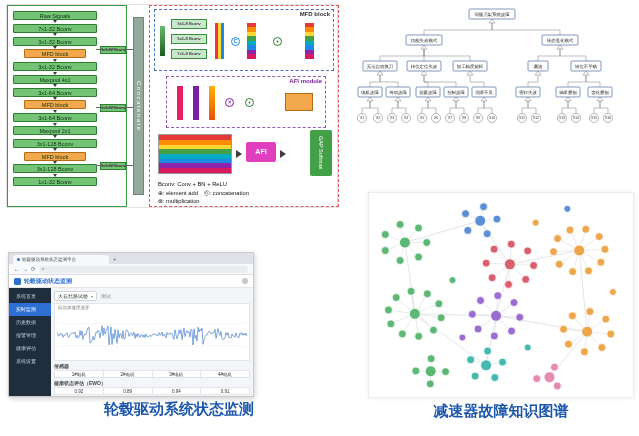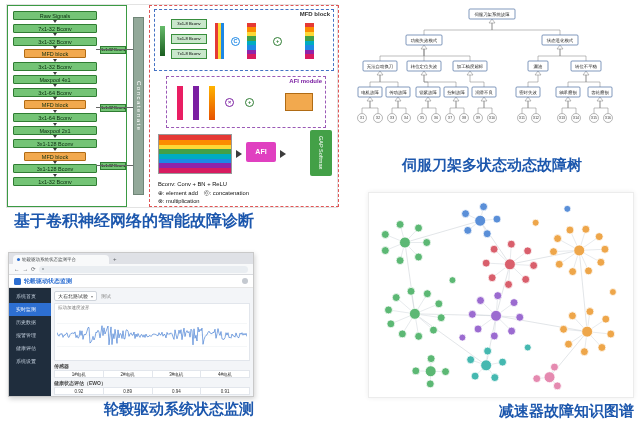--- a/index.html
+++ b/index.html
@@ -4,21 +4,21 @@
 <style>
   * { margin:0; padding:0; box-sizing:border-box; }
   body { background:#fff; }
   .canvas { position:relative; width:639px; height:436px; background:#fff; overflow:hidden;
             font-family:"Liberation Sans","DejaVu Sans",sans-serif; }
 
   .caption { position:absolute; font-weight:bold; color:#1c57ad; }
   .cap-cnn   { left:14px;  top:211px; font-size:16px; }
   .cap-tree  { left:352px; top:156px; width:280px; text-align:center; font-size:15px; }
   .cap-dash  { left:8px;   top:400px; width:246px; text-align:right; font-size:15px; }
-  .cap-graph { left:368px; top:402px; width:266px; text-align:right; font-size:15px; }
+  .cap-graph { left:368px; top:402px; width:266px; text-align:center; font-size:15px; }
 
   
   .q-cnn { position:absolute; left:6px; top:4px; width:332px; height:204px; border:1px solid #e3e3e3; background:#fff; }
   .green-panel { position:absolute; left:0; top:0; width:120px; height:202px; border:1px solid #3b9a43; }
   .chain { position:absolute; left:5px; top:5px; width:84px; display:flex; flex-direction:column; align-items:center; }
   .cbox { width:84px; height:9px; font-size:5.5px; line-height:8px; text-align:center; border:1px solid #2f7d32;
           background:#74c476; color:#0b2e10; border-radius:1px; overflow:hidden; white-space:nowrap; }
   .cbox.orange { width:62px; background:#f2a94e; border-color:#b06b14; }
   .arr { width:0; height:0; border-left:2.5px solid transparent; border-right:2.5px solid transparent;
          border-top:3.5px solid #3c3c3c; margin:0.4px 0; }
@@ -184,21 +184,20 @@
       <div class="tri t2"></div>
       <div class="gap-box">GAP Softmax</div>
 
       <div class="legend">
         <div>Bconv: Conv + BN + ReLU</div>
         <div>⊕: element add　ⓒ: concatenation</div>
         <div>⊗: multiplication</div>
       </div>
     </div>
   </section>
-  <div class="caption cap-cnn">基于卷积神经网络的智能故障诊断</div>
 
   <svg id="tree-svg" viewBox="0 0 280 148">
       <path d="M140 17 V24 H72 V29" fill="none" stroke="#7a7a7a" stroke-width="0.5"></path>
       <path d="M140 17 V24 H208 V29" fill="none" stroke="#7a7a7a" stroke-width="0.5"></path>
       <path d="M72 43 V50 H28 V55" fill="none" stroke="#7a7a7a" stroke-width="0.5"></path>
       <path d="M72 43 V50 H72 V55" fill="none" stroke="#7a7a7a" stroke-width="0.5"></path>
       <path d="M72 43 V50 H118 V55" fill="none" stroke="#7a7a7a" stroke-width="0.5"></path>
       <path d="M208 43 V50 H186 V55" fill="none" stroke="#7a7a7a" stroke-width="0.5"></path>
       <path d="M208 43 V50 H234 V55" fill="none" stroke="#7a7a7a" stroke-width="0.5"></path>
       <path d="M28 69 V76 H18 V81" fill="none" stroke="#7a7a7a" stroke-width="0.5"></path>
@@ -299,21 +298,20 @@
       <text x="184" y="113.2" text-anchor="middle" font-size="3.4" fill="#333">X12</text>
       <circle cx="210" cy="112" r="4.5" fill="#fdfdfd" stroke="#888" stroke-width="0.6"></circle>
       <text x="210" y="113.2" text-anchor="middle" font-size="3.4" fill="#333">X13</text>
       <circle cx="224" cy="112" r="4.5" fill="#fdfdfd" stroke="#888" stroke-width="0.6"></circle>
       <text x="224" y="113.2" text-anchor="middle" font-size="3.4" fill="#333">X14</text>
       <circle cx="242" cy="112" r="4.5" fill="#fdfdfd" stroke="#888" stroke-width="0.6"></circle>
       <text x="242" y="113.2" text-anchor="middle" font-size="3.4" fill="#333">X15</text>
       <circle cx="256" cy="112" r="4.5" fill="#fdfdfd" stroke="#888" stroke-width="0.6"></circle>
       <text x="256" y="113.2" text-anchor="middle" font-size="3.4" fill="#333">X16</text>
     </svg>
-  <div class="caption cap-tree">伺服刀架多状态动态故障树</div>
 
   <section class="q-dash">
     <div class="tabstrip">
       <div class="b-tab">
         <span class="favicon"></span>
         <span class="b-tab-label">轮毂驱动系统状态监测平台</span>
       </div>
       <span class="newtab">+</span>
     </div>
     <div class="addrbar">

